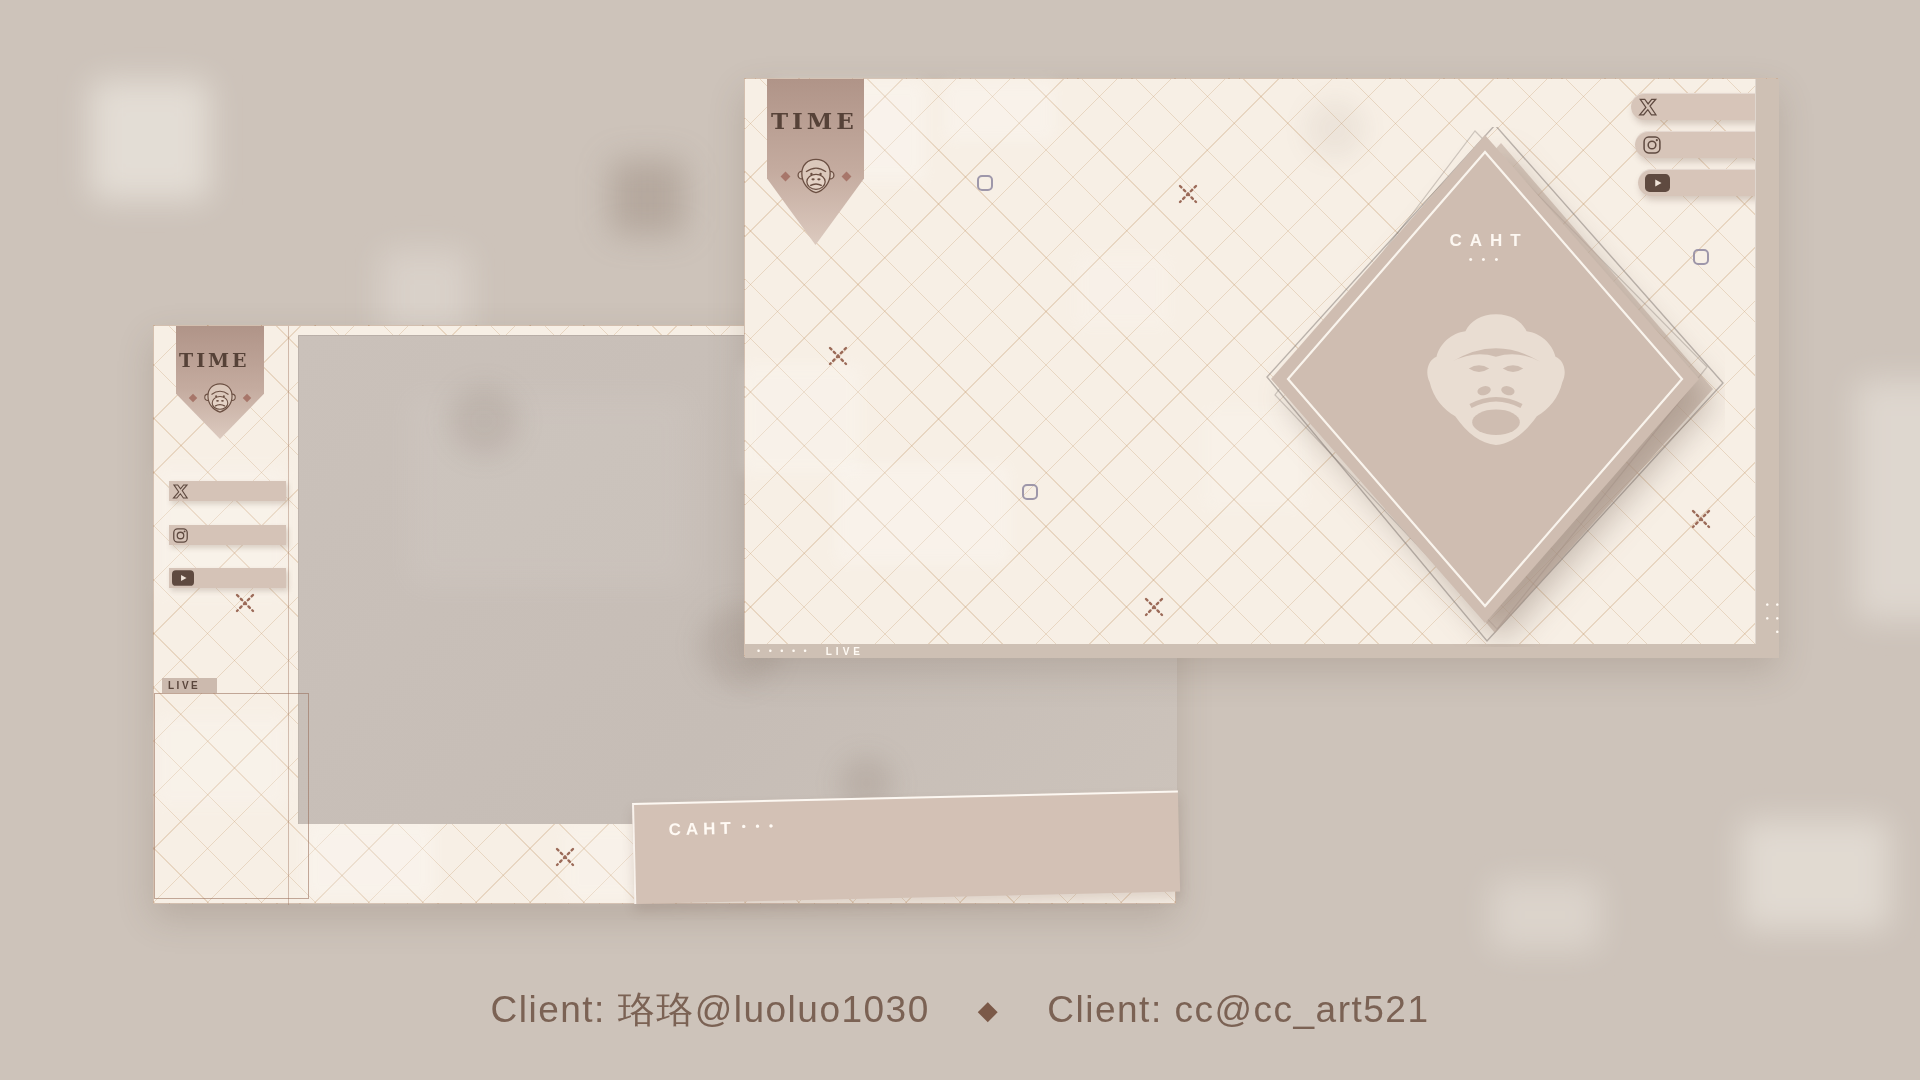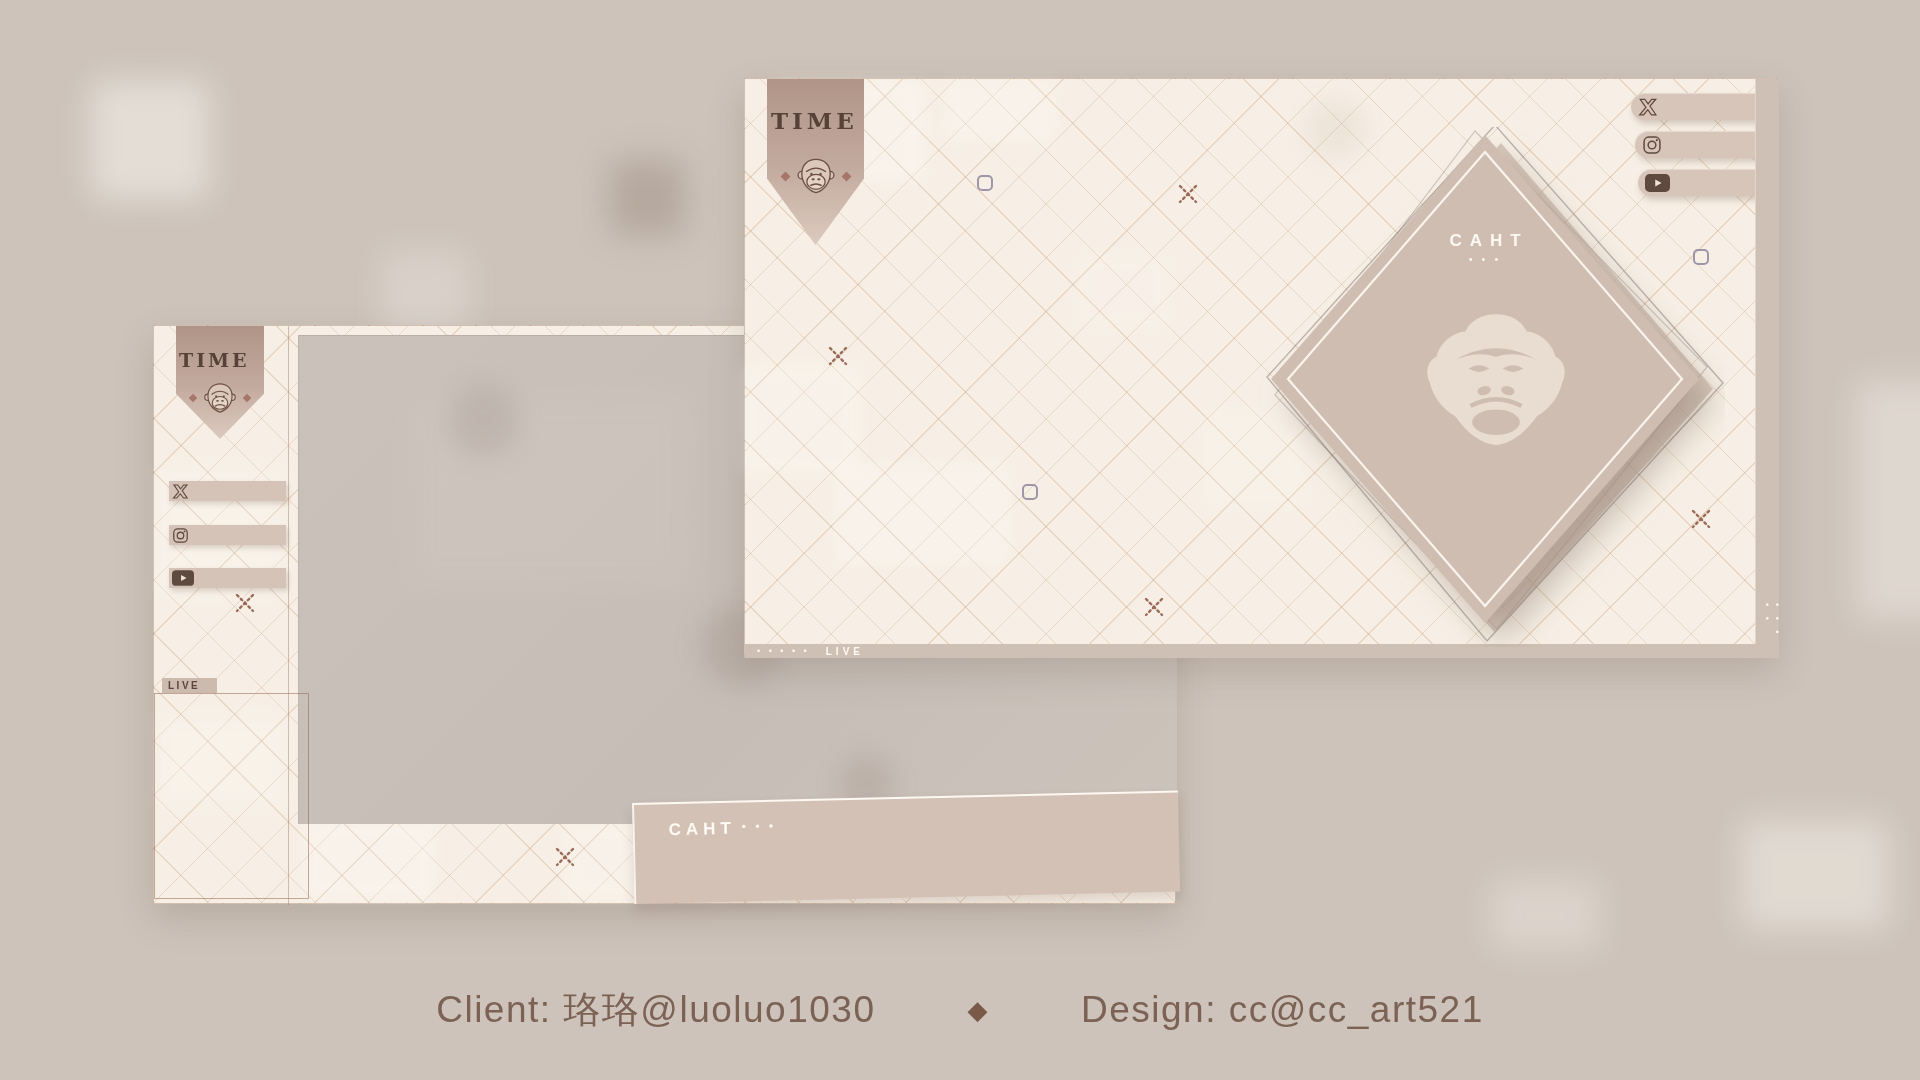--- a/index.html
+++ b/index.html
@@ -116,21 +116,21 @@
     color:#fdf8f2; font-size:17px; font-weight:bold; letter-spacing:8px; text-indent:8px;
   }
   #diamond-dots {
     position:absolute; left:0; top:126px; width:480px; text-align:center;
     color:#fdf8f2; font-size:11px; letter-spacing:3px;
   }
 
   
   #footer {
     position:absolute; left:0; top:985px; width:1920px;
-    display:flex; align-items:center; justify-content:center; gap:92px;
+    display:flex; align-items:center; justify-content:center; gap:48px;
     color:#7b6254; font-size:37px; letter-spacing:1.5px; z-index:20;
   }
   #footer .sep { font-size:26px; color:#7b5948; }
 
   .col-border { position:absolute; left:0; top:0; width:135px; height:579px; border-right:1px solid rgba(160,120,98,.45); }
 </style>
 </head>
 <body>
 
 <div class="blob" style="left:90px;top:80px;width:120px;height:120px;background:rgba(255,252,246,.45);"></div>
@@ -333,14 +333,14 @@
 
   <div id="live-bar-large">
     <span class="lb-dots">• • • • •</span>
     <span class="lb-label">LIVE</span>
   </div>
 </div>
 
 <div id="footer">
   <span>Client: 珞珞@luoluo1030</span>
   <span class="sep">◆</span>
-  <span>Design: cc@cc_art521</span>
+  <span>Client: cc@cc_art521</span>
 </div>
 
 </body></html>

